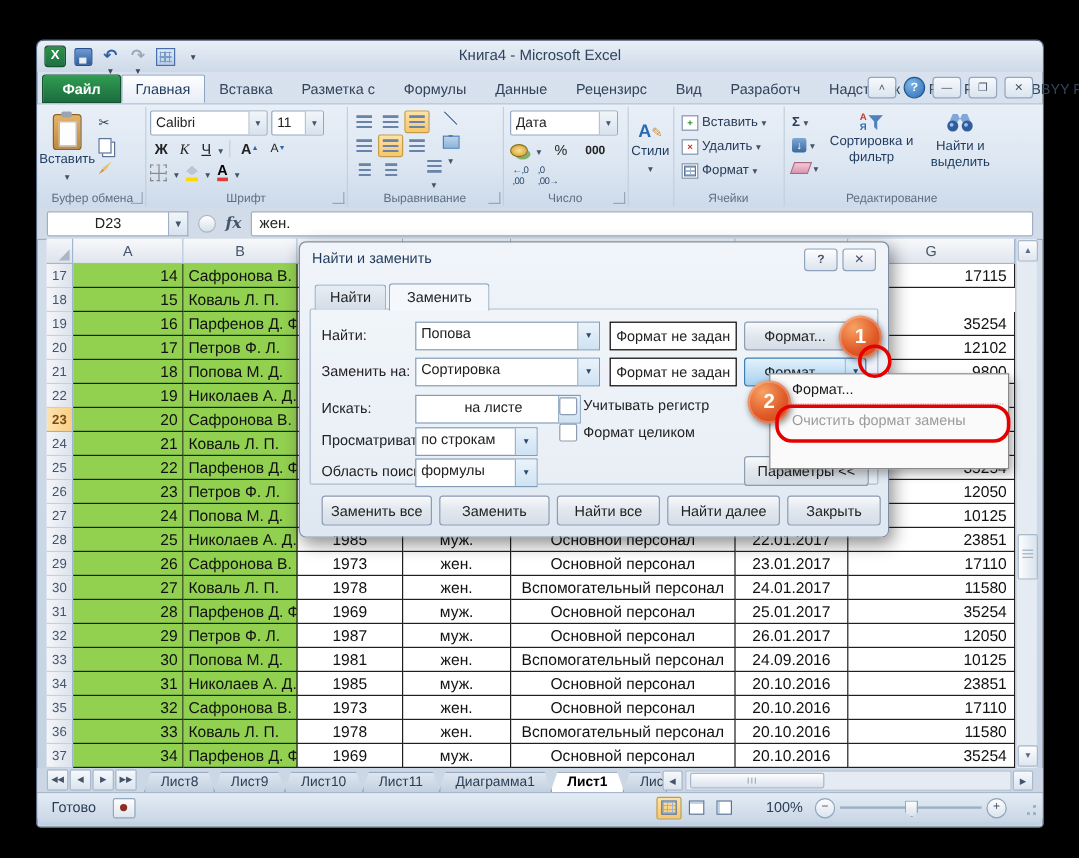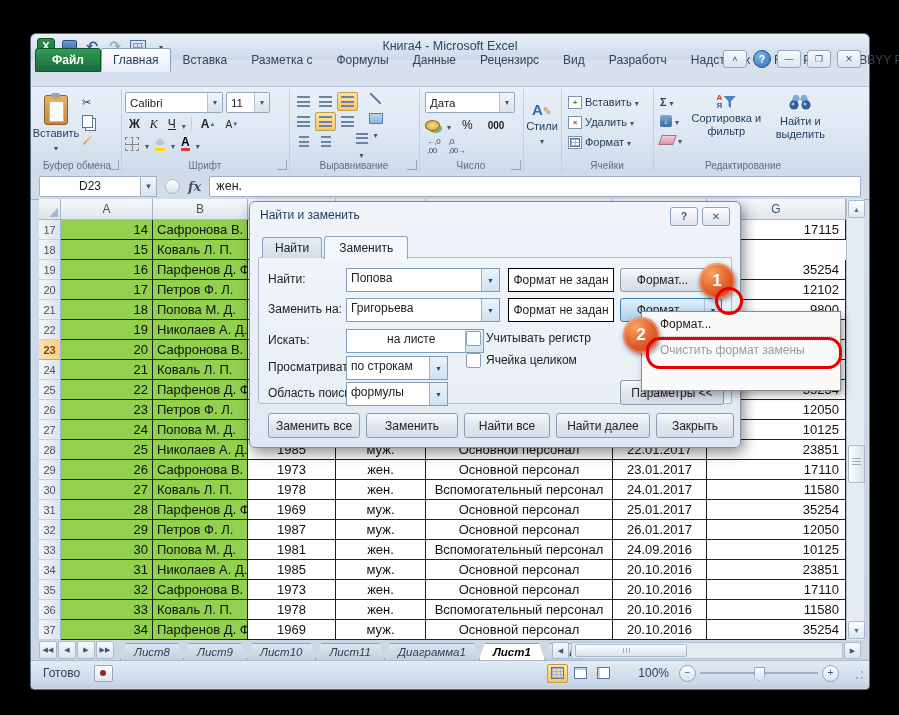--- a/index.html
+++ b/index.html
@@ -19,21 +19,21 @@
   .undo{color:#2f5d9e;font-weight:bold;font-size:14px;}
   .redo{color:#9aa7b8;font-weight:bold;font-size:14px;}
   .tbl{width:14px;height:13px;border:1px solid #4a6ea9;background:
     linear-gradient(#dfe9f5,#b8cde8);position:relative;}
   .tbl::after{content:"";position:absolute;inset:2px;background:
     repeating-linear-gradient(#7d9cc4 0 1px,transparent 1px 4px),
     repeating-linear-gradient(90deg,#7d9cc4 0 1px,transparent 1px 4px);}
   .caret{font-size:8px;color:#3a4a5e;}
   #title-text{position:absolute;left:0;right:0;top:5px;text-align:center;font-size:12.5px;color:#30435c;}
   
-  #tabrow{position:absolute;left:0;top:12px;right:0;height:26px;}
+  #tabrow{position:absolute;left:0;top:26px;right:0;height:26px;}
   #ribbon-tabs{position:absolute;left:4px;bottom:0;display:flex;height:24px;align-items:flex-end;}
   .rtab{padding:4px 11px 4px;font-size:12px;color:#32435a;border:1px solid transparent;white-space:nowrap;}
   .rtab.file{background:linear-gradient(#2f9c50,#1c6b40);color:#fff;border:1px solid #145232;
     border-radius:3px 3px 0 0;padding:4px 16px;font-weight:bold;}
   .rtab.active{background:linear-gradient(#fdfeff,#e8eef6);border:1px solid #8ca4c0;border-bottom-color:#e8eef6;
     border-radius:2px 2px 0 0;color:#1e3a5f;}
   #tab-controls{position:absolute;right:8px;top:4px;display:flex;gap:6px;align-items:center;}
   .tctl{width:22px;height:16px;border:1px solid #93a7bf;border-radius:3px;
     background:linear-gradient(#f6f9fc,#dbe4ee);display:grid;place-items:center;
     font-size:9px;color:#44546a;}
@@ -106,21 +106,21 @@
   .sbtn{position:absolute;left:1px;width:15px;height:16px;background:linear-gradient(#fdfdfe,#dfe6ef);border:1px solid #a9b8ca;border-radius:2px;
     display:grid;place-items:center;font-size:7px;color:#5a6c84;}
   #vthumb{position:absolute;left:1px;top:246px;width:15px;height:36px;background:linear-gradient(90deg,#fdfdfe,#d9e2ec);
     border:1px solid #a9b8ca;border-radius:2px;}
   #vthumb::after{content:"";position:absolute;left:3px;top:15px;width:9px;height:1px;background:#9fb0c4;box-shadow:0 3px 0 #9fb0c4,0 -3px 0 #9fb0c4;}
   
   #sheetbar{position:absolute;left:0;top:606px;right:0;height:20px;background:#ccd7e5;display:flex;align-items:flex-end;}
   .snav{display:flex;gap:1px;margin-left:8px;margin-bottom:1px;}
   .snavb{width:16px;height:16px;background:linear-gradient(#f6f9fc,#dbe4ee);border:1px solid #a9b8ca;border-radius:2px;
     display:grid;place-items:center;font-size:7px;color:#44546a;}
-  #sheet-tabs{display:flex;margin-left:6px;align-items:flex-start;font-style:italic;}
+  #sheet-tabs{display:flex;margin-left:6px;align-items:flex-start;}
   .stab{padding:2px 10px;font-size:11.5px;color:#2c3e55;background:linear-gradient(#dde6f0,#c3d0df);
     border:1px solid #8ba0b8;border-bottom:none;border-radius:0;margin-right:-1px;
     clip-path:polygon(6px 0,calc(100% - 6px) 0,100% 100%,0 100%);padding:2px 13px;}
   .stab.active{background:#fff;font-weight:bold;color:#000;position:relative;z-index:2;}
   .stab.cut{max-width:30px;overflow:hidden;padding-right:2px;}
   #hsb{position:absolute;right:26px;top:2px;width:270px;height:15px;background:#e4ebf3;border:1px solid #b4c1d1;}
   #hthumb{position:absolute;left:3px;top:1px;width:110px;height:11px;background:linear-gradient(#fdfdfe,#d9e2ec);border:1px solid #a9b8ca;border-radius:2px;}
   #hthumb::after{content:"";position:absolute;top:3px;left:50px;width:1px;height:5px;background:#9fb0c4;box-shadow:3px 0 0 #9fb0c4,-3px 0 0 #9fb0c4;}
   .hsbarrow{position:absolute;top:2px;width:15px;height:15px;display:grid;place-items:center;font-size:7px;color:#44546a;
     background:linear-gradient(#f6f9fc,#dbe4ee);border:1px solid #a9b8ca;border-radius:2px;}
@@ -747,21 +747,21 @@
         <span class="ca"></span>
       </span>
     <span class="preview" style="left:258px;top:66px;width:104px;">Формат не задан</span>
     <span class="fmtbtn" style="left:370px;top:66px;width:100px;">
         <span class="t">Формат...</span>
         <span class="a"></span>
       </span>
 
     <span class="dlbl" style="left:18px;top:100px;">Заменить на:</span>
     <span class="dcombo" style="left:96px;top:96px;width:152px;">
-        <span class="cv">Григорьева</span>
+        <span class="cv">Сортировка</span>
         <span class="ca"></span>
       </span>
     <span class="preview" style="left:258px;top:96px;width:104px;">Формат не задан</span>
     <span class="fmtbtn hl" style="left:370px;top:96px;width:100px;">
         <span class="t">Формат...</span>
         <span class="a"></span>
       </span>
 
     <span class="dlbl" style="left:18px;top:131px;">Искать:</span>
     <span class="dcombo" style="left:96px;top:127px;width:100px;padding-left:36px;">
@@ -770,21 +770,21 @@
       </span>
     <span class="chk" style="left:216px;top:129px;"></span>
     <span class="dlbl" style="left:236px;top:129px;">Учитывать регистр</span>
 
     <span class="dlbl" style="left:18px;top:158px;">Просматривать:</span>
     <span class="dcombo" style="left:96px;top:154px;width:100px;">
         <span class="cv">по строкам</span>
         <span class="ca"></span>
       </span>
     <span class="chk" style="left:216px;top:151px;"></span>
-    <span class="dlbl" style="left:236px;top:151px;">Ячейка целиком</span>
+    <span class="dlbl" style="left:236px;top:151px;">Формат целиком</span>
 
     <span class="dlbl" style="left:18px;top:184px;">Область поиска:</span>
     <span class="dcombo" style="left:96px;top:180px;width:100px;">
         <span class="cv">формулы</span>
         <span class="ca"></span>
       </span>
 
     <span class="dbtn" style="left:370px;top:178px;width:102px;">Параметры &lt;&lt;</span>
     <span id="dlg-buttons"><span class="dbtn" style="left: 18px; width: 90px; top: 211px;">Заменить все</span><span class="dbtn" style="left: 116px; width: 90px; top: 211px;">Заменить</span><span class="dbtn" style="left: 214px; width: 84px; top: 211px;">Найти все</span><span class="dbtn" style="left: 306px; width: 92px; top: 211px;">Найти далее</span><span class="dbtn" style="left: 406px; width: 76px; top: 211px;">Закрыть</span></span>
   </div>

